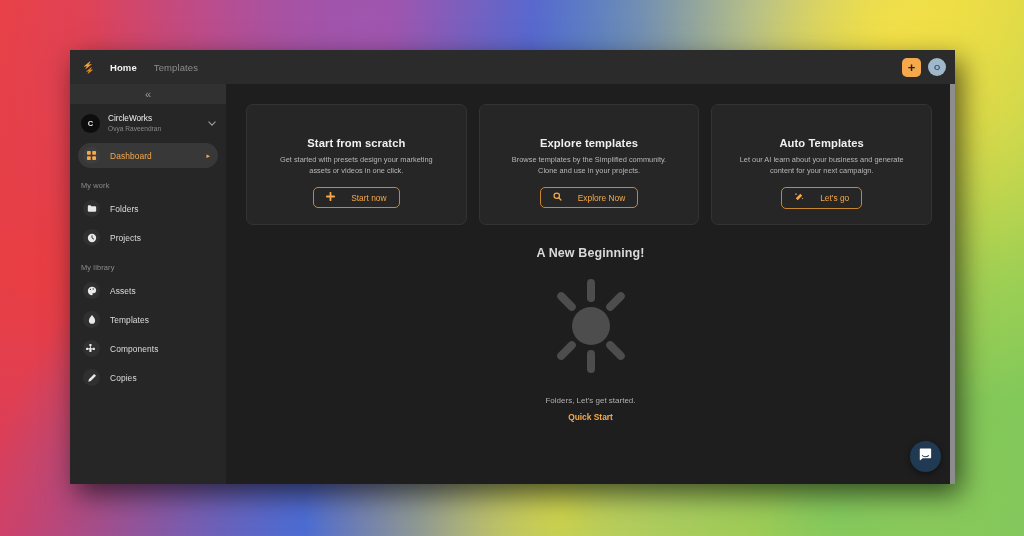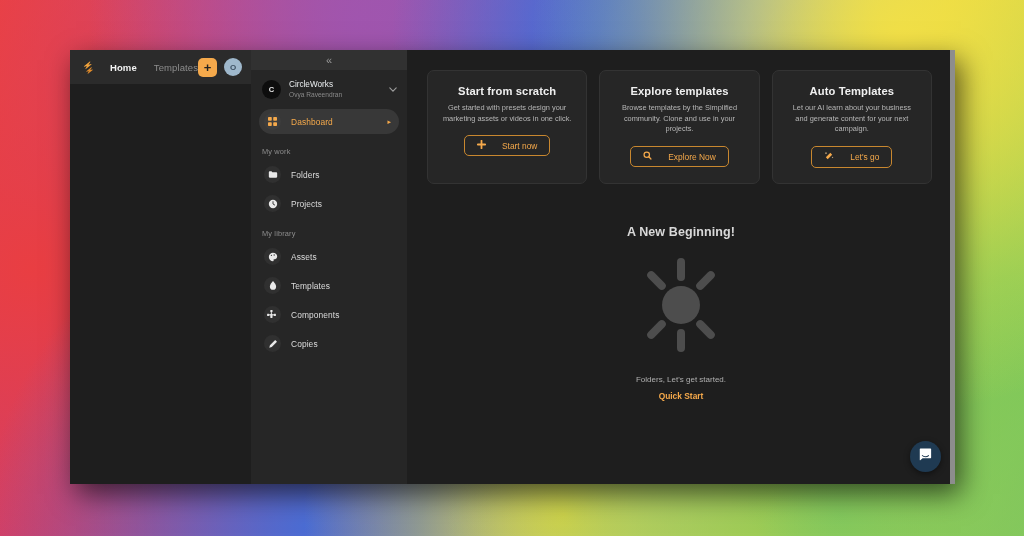--- a/index.html
+++ b/index.html
@@ -32,21 +32,21 @@
   
   #app-window {
     position: absolute;
     left: 70px;
     top: 50px;
     width: 885px;
     height: 434px;
     background: #1e1e1e;
     box-shadow: 6px 10px 26px rgba(0,0,0,.62);
     display: flex;
-    flex-direction: row;
+    flex-direction: column;
     overflow: hidden;
   }
 
   
   .topbar {
     height: 34px;
     background: #2b2b2b;
     display: flex;
     align-items: center;
     padding: 0 9px 0 10px;
@@ -182,20 +182,21 @@
     border-radius: 7px;
     padding: 14px 14px 15px;
     text-align: center;
   }
   .card-title {
     font-size: 11.2px;
     font-weight: bold;
     color: #f0f0f0;
     margin-bottom: 6px;
     letter-spacing: .1px;
+    margin-top: 18px;
   }
   .card-desc {
     font-size: 7.4px;
     color: #b7b7b7;
     line-height: 1.45;
     margin: 0 auto 11px;
     max-width: 175px;
   }
   .card-btn {
     display: inline-flex;

